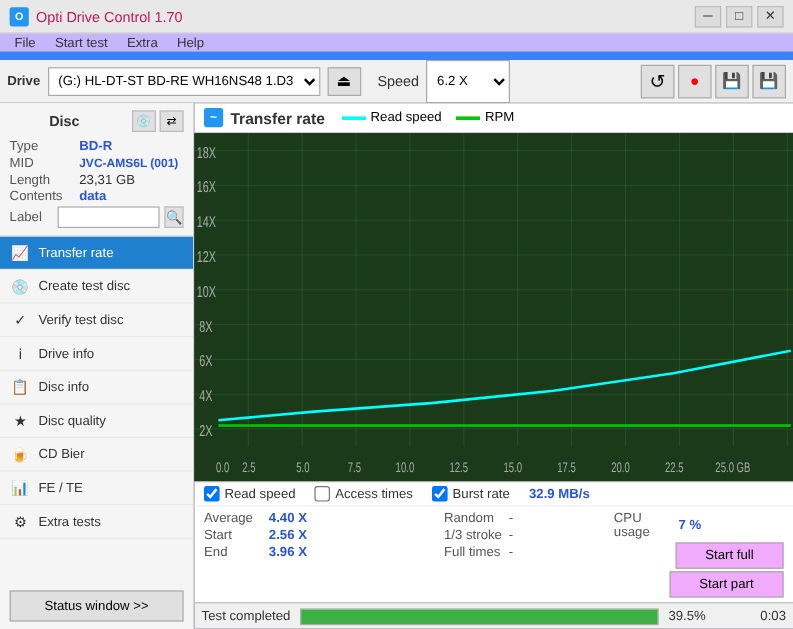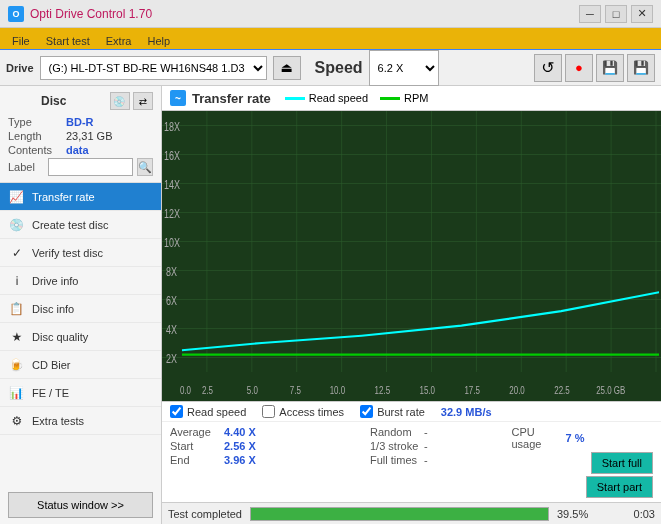--- a/index.html
+++ b/index.html
@@ -7,29 +7,29 @@
 
     
     .title-bar { background: #e8e8e8; height: 28px; display: flex; align-items: center; justify-content: space-between; padding: 0 8px; border-bottom: 1px solid #ccc; }
     .title-bar-left { display: flex; align-items: center; gap: 6px; }
     .title-bar-icon { width: 16px; height: 16px; background: #2196F3; border-radius: 2px; display: flex; align-items: center; justify-content: center; color: white; font-size: 9px; font-weight: bold; }
     .title-bar-text { font-size: 12px; color: #be185d; }
     .title-bar-controls { display: flex; gap: 4px; }
     .title-btn { width: 22px; height: 18px; background: #ddd; border: 1px solid #bbb; font-size: 11px; display: flex; align-items: center; justify-content: center; cursor: pointer; color: #333; }
 
     
-    .menu-bar { background: #eab308; height: 22px; display: flex; align-items: flex-end; padding: 0 4px; border-bottom: 1px solid #3b82f6; }
+    .menu-bar { background: #c4b5fd; height: 22px; display: flex; align-items: center; padding: 0 4px; border-bottom: 7px solid #3b82f6; }
     .menu-item { padding: 2px 8px; font-size: 11px; cursor: pointer; color: #333; }
 
     
     .drive-bar { background: #f0f0f0; height: 36px; display: flex; align-items: center; padding: 0 6px; border-bottom: 1px solid #ccc; gap: 6px; }
     .drive-label { font-size: 11px; font-weight: bold; color: #333; }
     .drive-select { height: 24px; font-size: 11px; border: 1px solid #aaa; background: white; padding: 0 4px; min-width: 220px; }
     .drive-icon-btn { width: 28px; height: 24px; background: #e0e0e0; border: 1px solid #aaa; display: flex; align-items: center; justify-content: center; cursor: pointer; font-size: 13px; }
-    .speed-label { font-size: 16px; font-weight: bold; color: #333; margin-left: 8px; }
+    .speed-label { font-size: 12px; font-weight: normal; color: #333; margin-left: 8px; }
     .speed-select { height: 36px; font-size: 11px; border: 1px solid #aaa; background: white; padding: 0 4px; width: 70px; }
     .toolbar-icons { display: flex; gap: 3px; margin-left: auto; }
     .toolbar-icon-btn { width: 28px; height: 28px; background: #e0e0e0; border: 1px solid #aaa; display: flex; align-items: center; justify-content: center; cursor: pointer; font-size: 14px; }
 
     
     .main { display: flex; height: calc(524px - 28px - 22px - 36px); }
 
     
     .sidebar { width: 162px; background: #f5f5f5; border-right: 1px solid #ccc; display: flex; flex-direction: column; }
     .disc-section { padding: 6px 8px; border-bottom: 1px solid #ddd; }
@@ -70,21 +70,21 @@
     
     .stats-area { background: white; border-top: 1px solid #ccc; }
     .checkboxes-row { display: flex; align-items: center; padding: 3px 8px; gap: 16px; border-bottom: 1px solid #eee; }
     .checkbox-item { display: flex; align-items: center; gap: 4px; font-size: 11px; color: #333; }
     .checkbox-item input[type=checkbox] { margin: 0; }
     .burst-value { color: #2855d8; font-weight: bold; font-size: 11px; }
     .stat-row { display: flex; align-items: center; gap: 4px; margin-bottom: 2px; }
     .stat-label { color: #555; font-size: 11px; width: 50px; }
     .stat-value { color: #2855d8; font-size: 11px; font-weight: bold; }
     .stat-dash { color: #555; font-size: 11px; }
-    .start-btn { background: #14b8a6; border: 1px solid #aaa; font-size: 11px; padding: 2px 10px; cursor: pointer; height: 22px; margin-left: 24px; }
+    .start-btn { background: #f0abfc; border: 1px solid #aaa; font-size: 11px; padding: 2px 24px; cursor: pointer; height: 22px; margin-left: 24px; }
 
     
     .progress-bar-container { background: #f0f0f0; height: 22px; display: flex; align-items: center; padding: 0 6px; gap: 8px; border-top: 1px solid #ccc; }
     .progress-bar-outer { flex: 1; height: 14px; background: #ddd; border: 1px solid #aaa; }
     .progress-bar-inner { height: 100%; background: #3cb043; width: 100%; }
     .progress-text { font-size: 11px; color: #333; min-width: 50px; }
     .progress-time { font-size: 11px; color: #333; min-width: 40px; text-align: right; }
     .status-text { font-size: 11px; color: #333; text-align: center; }
   </style>
 </head>
@@ -140,20 +140,24 @@
         <div class="disc-icons">
           <div class="disc-icon-sm">💿</div>
           <div class="disc-icon-sm">⇄</div>
         </div>
       </div>
       <div class="disc-field">
         <span class="disc-field-label">Type</span>
         <span class="disc-field-value">BD-R</span>
       </div>
       <div class="disc-field">
+        <span class="disc-field-label">MID</span>
+        <span class="disc-field-value" style="font-size:10px;">JVC-AMS6L (001)</span>
+      </div>
+      <div class="disc-field">
         <span class="disc-field-label">Length</span>
         <span class="disc-field-value normal">23,31 GB</span>
       </div>
       <div class="disc-field">
         <span class="disc-field-label">Contents</span>
         <span class="disc-field-value">data</span>
       </div>
       <div class="disc-label-row">
         <span class="disc-field-label">Label</span>
         <input class="disc-label-input" type="text" value="" style="">

